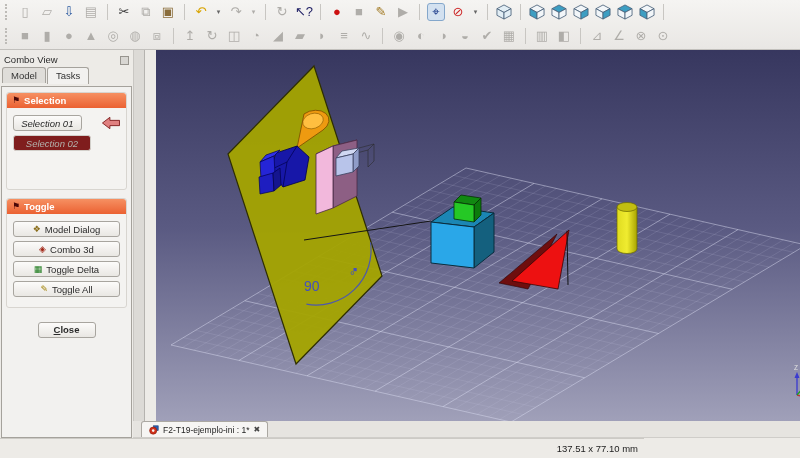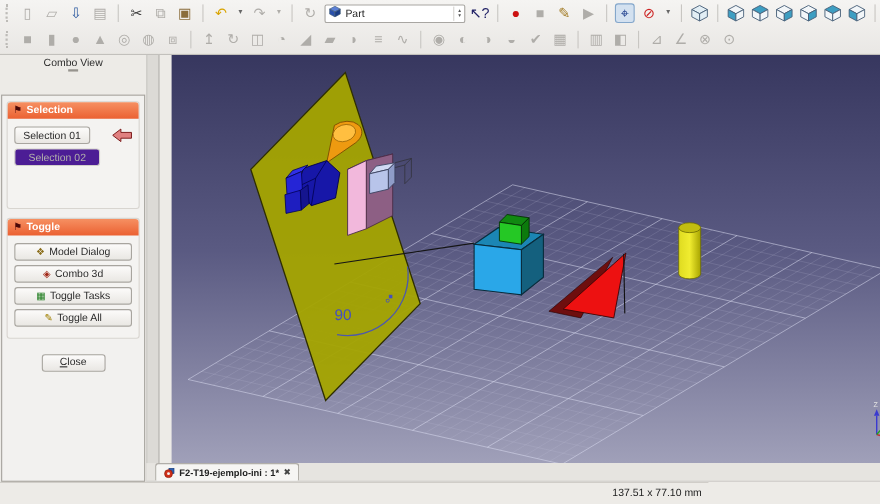--- a/index.html
+++ b/index.html
@@ -19,57 +19,57 @@
   .tbtn.selected{background:#D3E1F0;border:1px solid #84A7CB;box-sizing:border-box;}
   .tsep{width:1px;height:16px;background:#C8C6C2;margin:0 3px;flex:0 0 auto;}
   .tgrip{width:3px;height:16px;border-left:2px dotted #BDBBB7;margin:0 2px;flex:0 0 auto;}
   .tcombo{width:128px;height:17px;background:#fff;border:1px solid #A8A6A2;border-radius:2px;
     display:flex;align-items:center;gap:4px;padding:0 3px;flex:0 0 auto;box-sizing:border-box;}
   .tcombo-label{flex:1;font-size:9.5px;color:#222;}
   .tcombo-spin{display:flex;flex-direction:column;font-size:5px;line-height:4px;color:#555;
     border-left:1px solid #D5D3CF;padding-left:3px;height:13px;justify-content:center;}
   
   .panel{position:absolute;top:50px;left:0;width:133px;height:388px;background:#EDEBE7;}
-  .panel-title{height:13px;padding:2px 4px 0 4px;display:flex;justify-content:space-between;align-items:center;font-size:9.5px;color:#2b2b2b;flex-direction:column;}
+  .panel-title{height:13px;padding:2px 4px 0 4px;display:flex;justify-content:space-between;align-items:flex-end;font-size:9.5px;color:#2b2b2b;}
   .float-icon{width:7px;height:7px;border:1px solid #97948E;background:#D8D6D2;}
   .tabs{display:flex;padding-left:2px;margin-top:2px;position:relative;z-index:3;}
   .tab{padding:2px 8px 2px 8px;border:1px solid #A5A29C;border-bottom:none;border-radius:3px 3px 0 0;
     background:#DFDDD9;margin-right:1px;font-size:9.5px;color:#333;}
   .tab.active{background:#F2F1EF;padding-bottom:3px;margin-bottom:-1px;}
   .tab-frame{position:absolute;top:36px;left:1px;right:1px;bottom:0;background:#F2F1EF;
     border:1px solid #A5A29C;z-index:1;padding:5px 4px;box-sizing:border-box;}
   .group{border:1px solid #D8D5D0;border-radius:3px;background:#F4F3F1;margin-bottom:8px;}
   .group-header{height:15px;background:linear-gradient(#F69062,#EB6132);border-radius:3px 3px 0 0;
     color:#fff;font-weight:bold;font-size:9.5px;display:flex;align-items:center;gap:4px;padding:0 5px;}
   .flag{color:#4A0808;font-size:9px;line-height:9px;}
   .group-body{padding:7px 6px 6px 6px;}
   .group-body.selections{padding-bottom:34px;}
   .btn{display:flex;align-items:center;justify-content:center;gap:4px;height:16px;
     border:1px solid #A8A59F;border-radius:3px;background:linear-gradient(#FCFBFA,#E9E7E3);
     font-size:9.5px;color:#2b2b2b;margin-bottom:4px;box-sizing:border-box;}
-  .btn.disabled{color:#B2B0AB;border-color:#D2CFCA;background:#4c1d95;}
-  .sel-row{display:flex;align-items:center;gap:20px;margin-bottom:4px;}
+  .btn.disabled{color:#B2B0AB;border-color:#D2CFCA;background:#7f1d1d;}
+  .sel-row{display:flex;align-items:center;gap:20px;margin-bottom:4px;font-style:italic;}
   .sel-row .btn{width:78px;margin-bottom:0;}
   .cicon{font-size:9px;line-height:9px;}
   .ci0{color:#8A6D1A}.ci1{color:#A22818}.ci2{color:#1A7A1A}.ci3{color:#A08000}
   .close-btn{display:block;width:58px;margin:14px auto 0 auto;height:16px;line-height:14px;text-align:center;
-    border:1px solid #A8A59F;border-radius:3px;background:linear-gradient(#FCFBFA,#E9E7E3);font-size:9.5px;box-sizing:border-box;}
+    border:1px solid #A8A59F;border-radius:3px;background:linear-gradient(#FCFBFA,#E9E7E3);font-size:9.5px;box-sizing:border-box;font-weight:bold;}
   .close-btn::first-letter{text-decoration:underline;}
   
   .splitter{position:absolute;top:50px;left:133px;width:12px;height:388px;background:#DCDAD6;
     border-left:1px solid #C9C7C3;border-right:1px solid #B5B3AF;box-sizing:border-box;}
   .viewport{position:absolute;top:50px;left:156px;width:655px;height:371px;overflow:hidden;
     background:linear-gradient(#37375F,#5A5A82 48%,#A0A0B9);}
   .scene{position:absolute;left:0;top:0;width:655px;height:371px;}
   .scene text{font-family:"Liberation Sans","DejaVu Sans",sans-serif;}
   
   .tabstrip{position:absolute;top:421px;left:133px;right:0;height:17px;background:#E6E4E0;
     border-bottom:1px solid #CFCDC9;display:flex;align-items:flex-end;padding-left:8px;box-sizing:border-box;}
   .doc-tab{height:15px;background:#F6F5F3;border:1px solid #ABA8A2;border-bottom:none;border-radius:3px 3px 0 0;
-    display:flex;align-items:center;gap:4px;padding:0 7px;font-size:8.5px;color:#222;font-weight:bold;}
+    display:flex;align-items:center;gap:4px;padding:0 7px;font-size:8.5px;color:#222;}
   .doc-close{font-size:8px;color:#444;line-height:8px;}
   .statusbar{position:absolute;top:438px;left:0;width:644px;height:20px;background:#EDEBE7;
     border-top:1px solid #CCCAC5;display:flex;align-items:center;justify-content:flex-end;
     padding-right:6px;font-size:9.5px;color:#222;box-sizing:border-box;}
 </style>
 </head>
 <body>
 
 <div class="toolbar">
   <div class="trow">
@@ -82,32 +82,20 @@
       <div class="tbtn" style="color: rgb(58, 58, 58);">✂</div>
       <div class="tbtn disabled">⧉</div>
       <div class="tbtn" style="color: rgb(138, 109, 59);">▣</div>
       <div class="tsep"></div>
       <div class="tbtn" style="color: rgb(217, 164, 0);">↶</div>
       <div class="tbtn small">▾</div>
       <div class="tbtn disabled">↷</div>
       <div class="tbtn small disabled">▾</div>
       <div class="tsep"></div>
       <div class="tbtn disabled">↻</div>
-      <div class="tcombo">
-        <span><svg width="11" height="11" viewBox="0 0 17 17">
-            <polygon points="8.5,1 16,5 8.5,9 1,5" fill="#5C80D6" stroke="#49617A" stroke-width="0.9"></polygon>
-            <polygon points="1,5 8.5,9 8.5,16 1,12" fill="#2A50AC" stroke="#49617A" stroke-width="0.9"></polygon>
-            <polygon points="8.5,9 16,5 16,12 8.5,16" fill="#1A3C86" stroke="#49617A" stroke-width="0.9"></polygon>
-          </svg></span>
-        <span class="tcombo-label">Part</span>
-        <span class="tcombo-spin">
-          <span>▴</span>
-          <span>▾</span>
-        </span>
-      </div>
       <div class="tbtn" style="color: rgb(34, 34, 102);">↖?</div>
       <div class="tsep"></div>
       <div class="tbtn" style="color: rgb(204, 17, 17);">●</div>
       <div class="tbtn disabled">■</div>
       <div class="tbtn" style="color: rgb(160, 120, 32);">✎</div>
       <div class="tbtn disabled">▶</div>
       <div class="tsep"></div>
       <div class="tbtn selected" style="color: rgb(26, 58, 138);">⌖</div>
       <div class="tbtn" style="color: rgb(204, 34, 34);">⊘</div>
       <div class="tbtn small">▾</div>
@@ -199,20 +187,24 @@
       <div class="tbtn disabled">⊗</div>
       <div class="tbtn disabled">⊙</div>
     </div>
 </div>
 
 <div class="panel">
   <div class="panel-title">
     <span>Combo View</span>
     <span class="float-icon"></span>
   </div>
+  <div class="tabs">
+    <div class="tab">Model</div>
+    <div class="tab active">Tasks</div>
+  </div>
   <div class="tab-frame">
 
     <div class="group">
       <div class="group-header">
         <span class="flag">⚑</span>
         <span>Selection</span>
       </div>
       <div class="group-body selections">
         <div class="sel-row">
           <div class="btn">Selection 01</div>
@@ -235,21 +227,21 @@
         <div class="btn">
           <span class="cicon ci0">❖</span>
           <span>Model Dialog</span>
         </div>
         <div class="btn">
           <span class="cicon ci1">◈</span>
           <span>Combo 3d</span>
         </div>
         <div class="btn">
           <span class="cicon ci2">▦</span>
-          <span>Toggle Tasks</span>
+          <span>Toggle Delta</span>
         </div>
         <div class="btn">
           <span class="cicon ci3">✎</span>
           <span>Toggle All</span>
         </div>
       </div>
     </div>
 
     <div class="close-btn">Close</div>
   </div>

